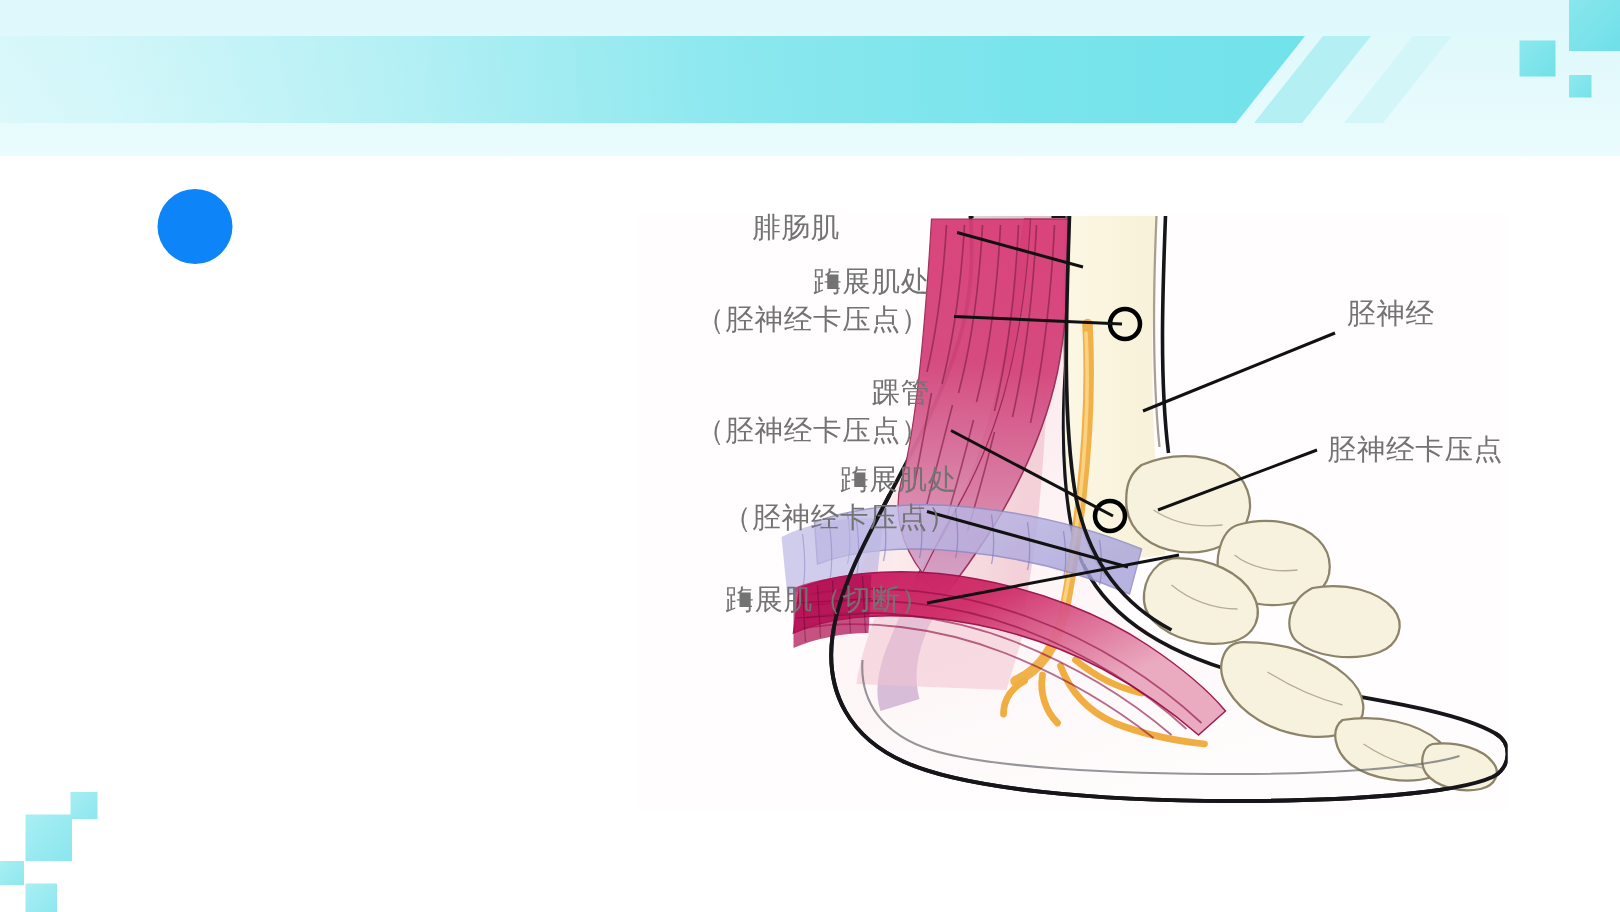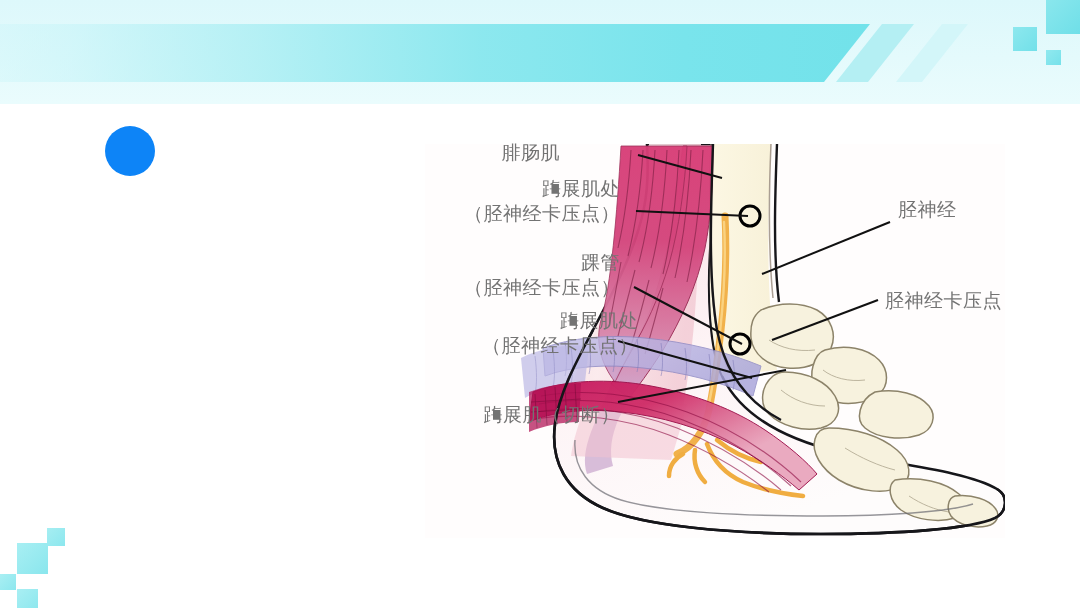--- a/index.html
+++ b/index.html
@@ -106,21 +106,21 @@
     font-weight: 400;
   }
   .label.right-al { text-align: right; }
   .label.left-al  { text-align: left; }
   .lbl-line { display: block; }
 
   .lbl-gastroc   { left: 430px; top: 140px;  width: 130px; }
   .lbl-prox      { left: 370px; top: 176px;  width: 250px; }
   .lbl-tunnel    { left: 370px; top: 250px;  width: 250px; }
   .lbl-abd-pt    { left: 388px; top: 308px;  width: 250px; }
-  .lbl-abd-cut   { left: 370px; top: 388px;  width: 250px; margin-top: 14px; }
+  .lbl-abd-cut   { left: 370px; top: 388px;  width: 250px; }
   .lbl-tibial    { left: 898px; top: 197px; }
   .lbl-retinac   { left: 885px; top: 288px; }
 
   .leaders {
     position: absolute; left: 0; top: 0;
     width: 1080px; height: 608px;
     pointer-events: none;
   }
 </style>
 </head>

